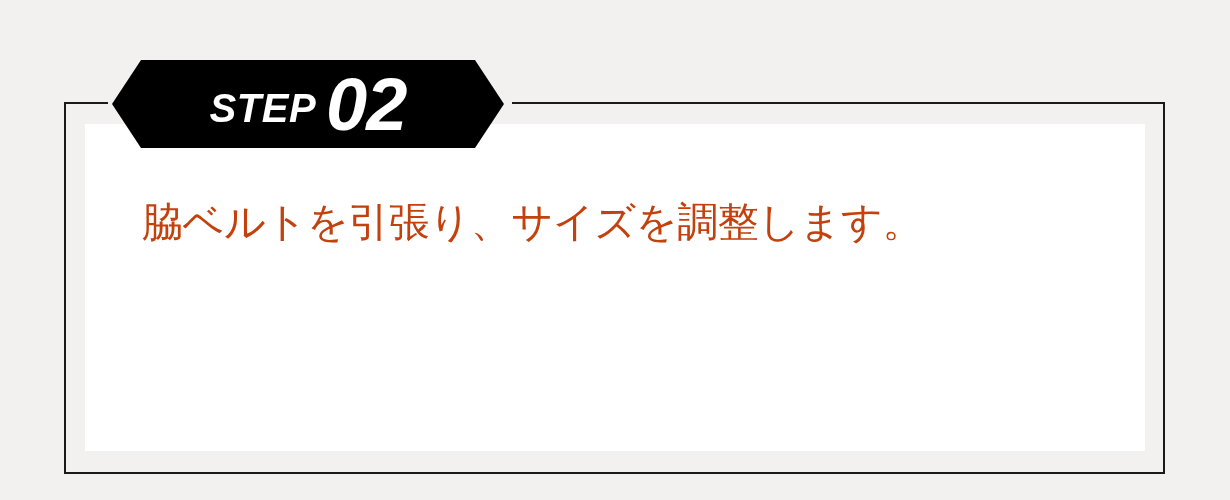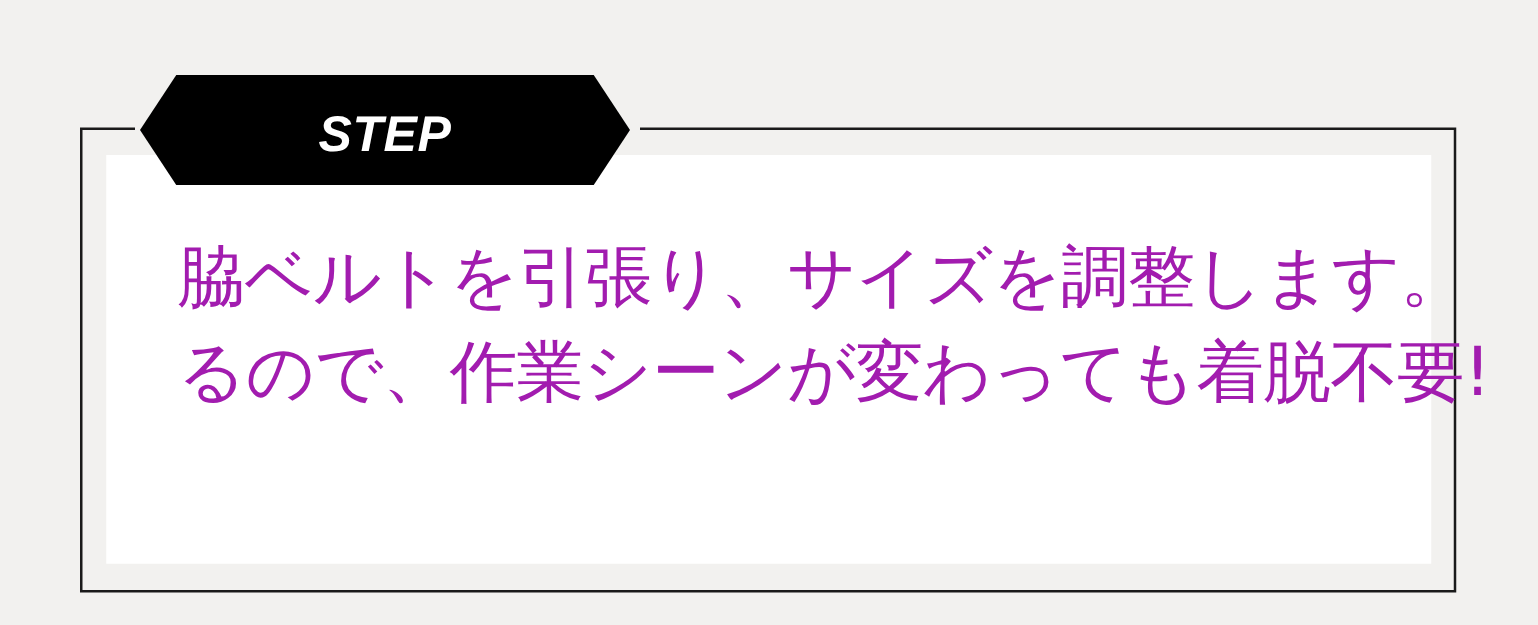--- a/index.html
+++ b/index.html
@@ -94,40 +94,40 @@
   }
 
   
   .body-text {
     position: absolute;
     left: 142px;
     top: 168px;
     width: 980px;
   }
   .body-line {
-    color: #a21caf;
+    color: #c2410c;
     font-family: "DejaVu Sans", "Liberation Sans", sans-serif;
-    font-size: 54px;
+    font-size: 41px;
     line-height: 76px;
     letter-spacing: -0.5px;
     white-space: nowrap;
   }
 </style>
 </head>
 <body>
 
 <div id="step-card">
 
   <div class="frame"></div>
   <div class="frame-notch"></div>
 
   <div class="content-panel"></div>
 
   <div class="badge">
     <span class="badge-word">STEP</span>
+    <span class="badge-number">02</span>
   </div>
 
   <div class="body-text">
     <div class="body-line">脇ベルトを引張り、サイズを調整します。</div>
-    <div class="body-line">るので、作業シーンが変わっても着脱不要!</div>
   </div>
 
 </div>
 
 </body></html>

